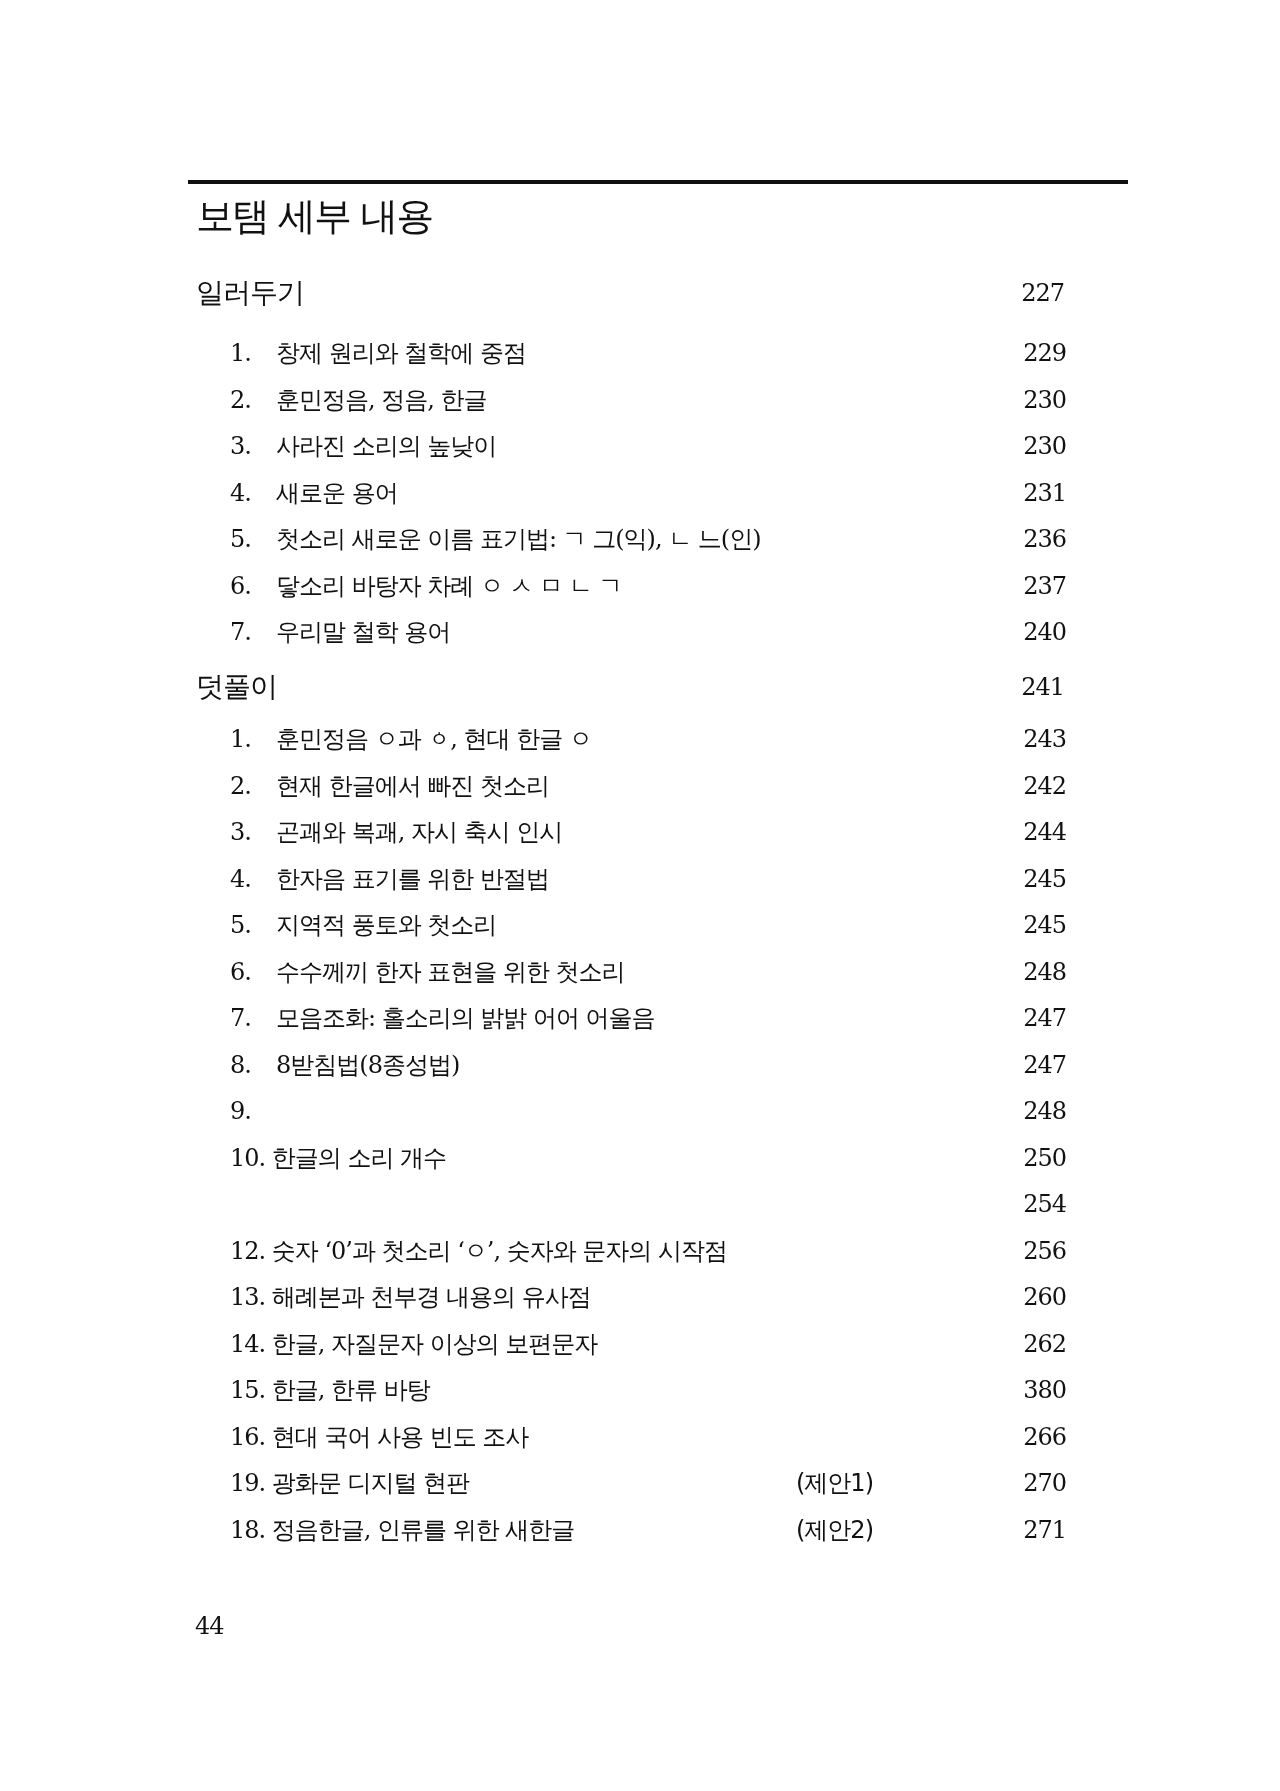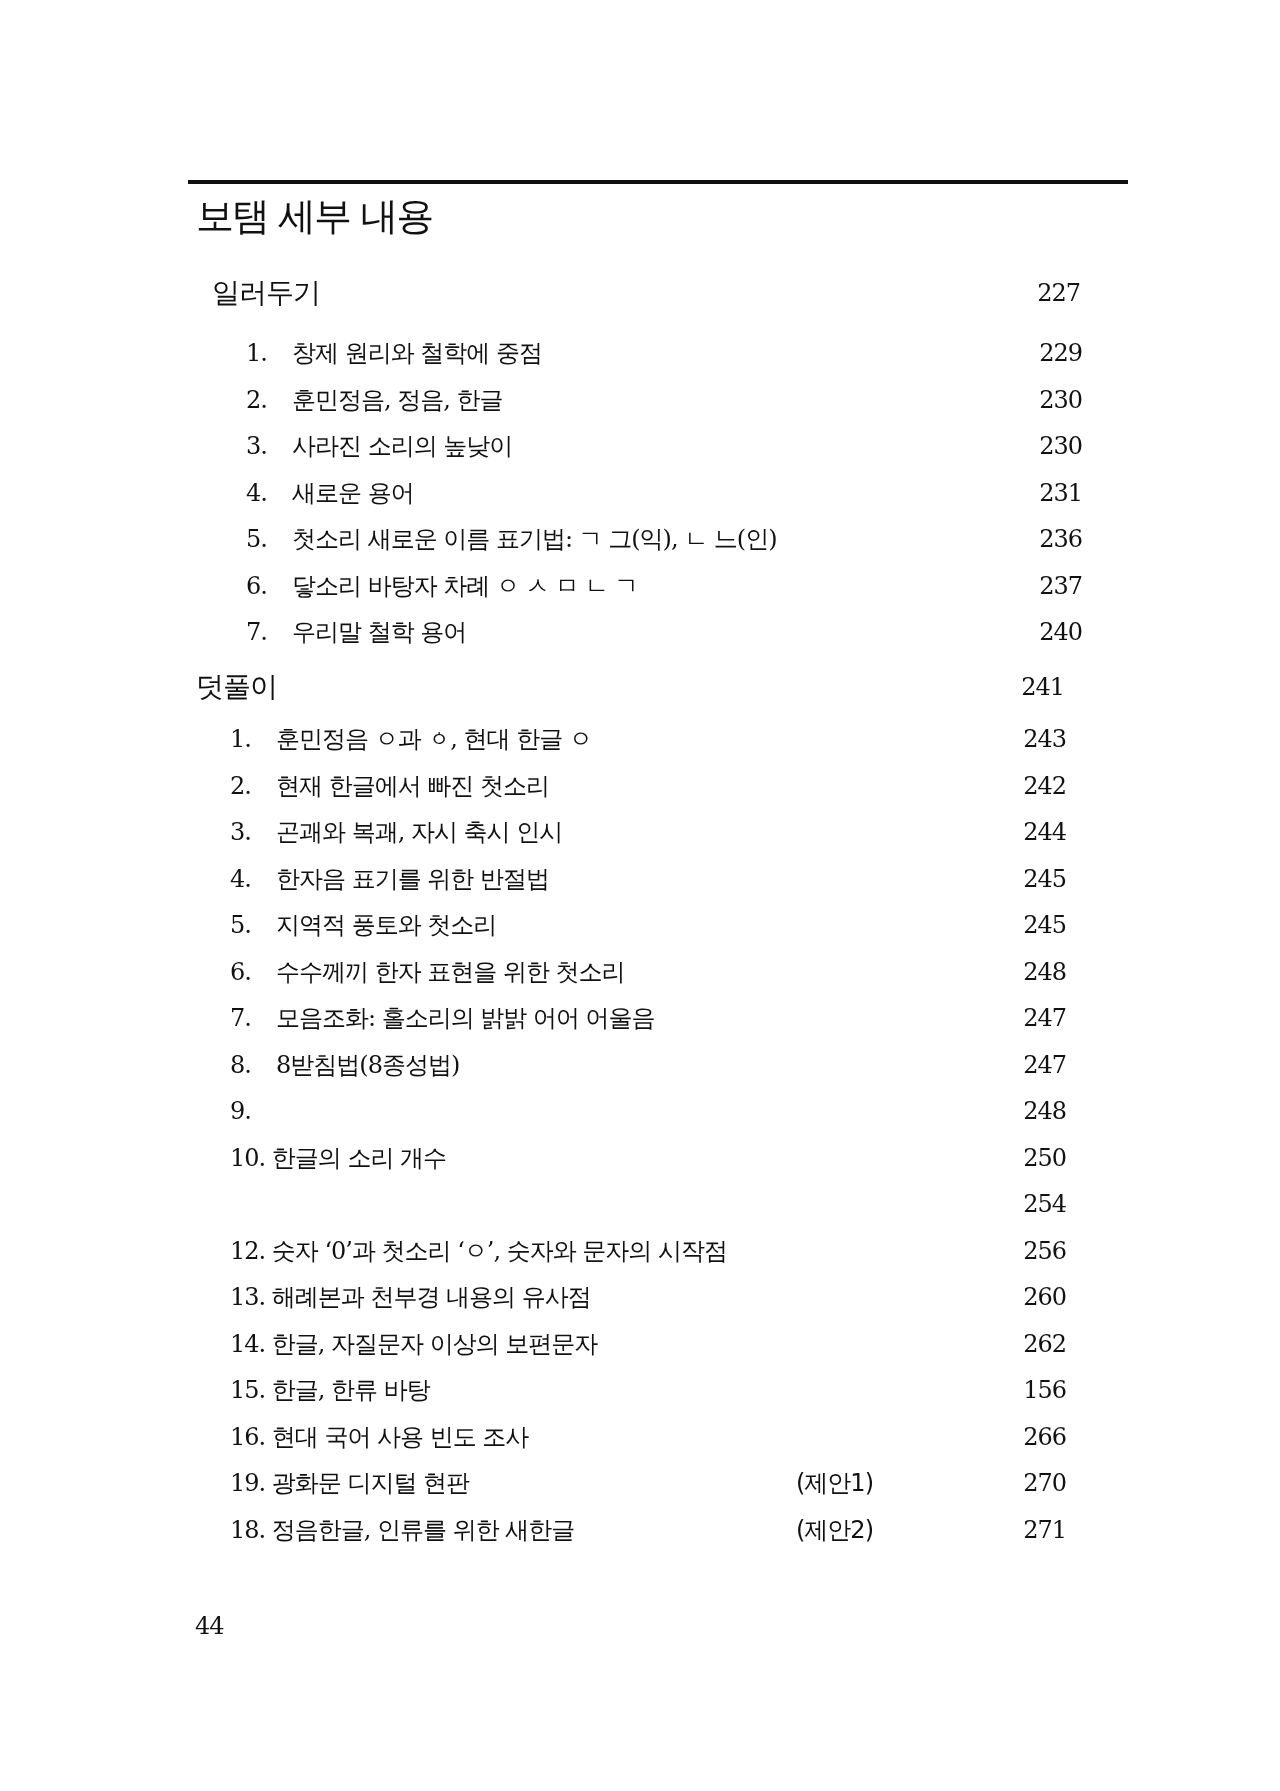--- a/index.html
+++ b/index.html
@@ -18,21 +18,21 @@
     .item .note { position: absolute; left: 600px; top: 0; font-family: "DejaVu Sans", sans-serif; font-size: 24px; line-height: 46px; letter-spacing: -1px; }
     .item .page { position: absolute; right: 50px; top: 0; font-family: "DejaVu Serif", serif; font-size: 24px; line-height: 46px; letter-spacing: -1px; }
     .footer { position: absolute; left: 195px; top: 1612px; font-family: "DejaVu Serif", serif; font-size: 24px; letter-spacing: -1px; }
   </style>
 </head>
 <body>
 
 <div class="rule"></div>
 <div class="title">보탬 세부 내용</div>
 
-<div class="section" style="top:268px;margin-left:16px;">
+<div class="section" style="top:268px;">
   <div class="sec-head">
     <span class="label">일러두기</span>
     <span class="page">227</span>
   </div>
   <div class="items">
     <div class="item">
         <span class="num">1.</span>
         <span class="text">창제 원리와 철학에 중점</span>
         <span class="page">229</span>
       </div>
@@ -133,21 +133,21 @@
     <div class="item">
         <span class="text wide">13. 해례본과 천부경 내용의 유사점</span>
         <span class="page">260</span>
       </div>
     <div class="item">
         <span class="text wide">14. 한글, 자질문자 이상의 보편문자</span>
         <span class="page">262</span>
       </div>
     <div class="item">
         <span class="text wide">15. 한글, 한류 바탕</span>
-        <span class="page">156</span>
+        <span class="page">380</span>
       </div>
     <div class="item">
         <span class="text wide">16. 현대 국어 사용 빈도 조사</span>
         <span class="page">266</span>
       </div>
     <div class="item">
         <span class="text wide">19. 광화문 디지털 현판</span>
         <span class="note">(제안1)</span>
         <span class="page">270</span>
       </div>

